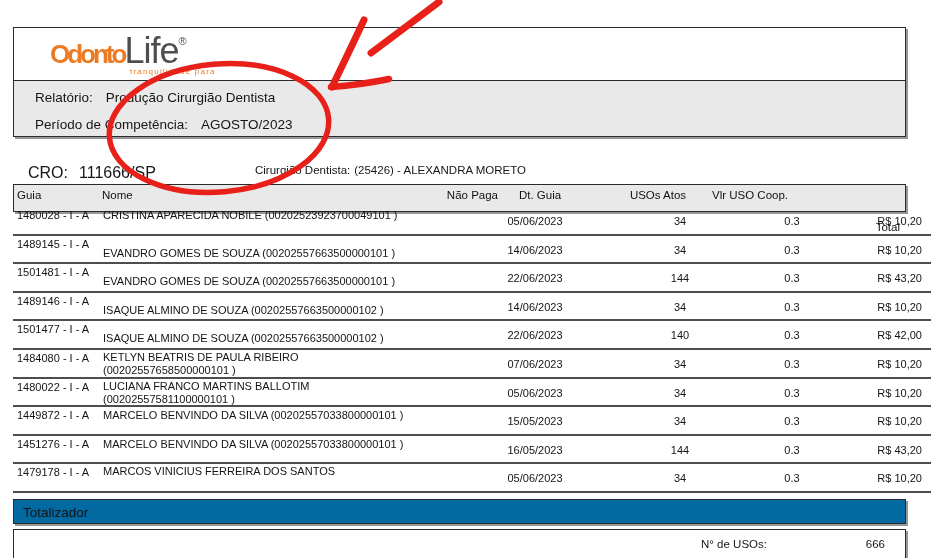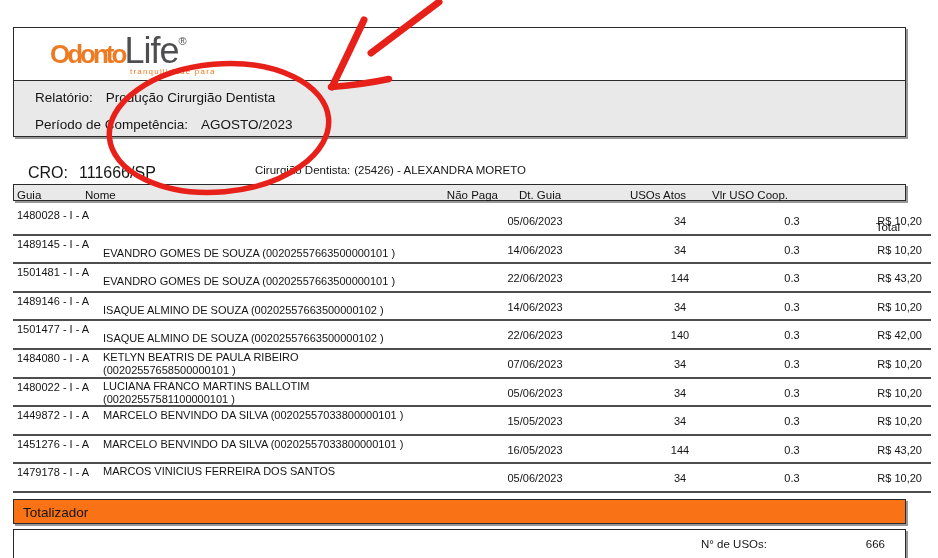--- a/index.html
+++ b/index.html
@@ -29,45 +29,45 @@
   .pline{position:absolute;left:21px;font-size:13.5px;color:#151515;white-space:nowrap;}
   .pline1{top:9px;}
   .pline2{top:36px;}
   .pval{margin-left:13px;}
   
   .cro-line{position:absolute;left:28px;top:164px;font-size:16px;white-space:nowrap;}
   .cro-value{margin-left:11px;}
   .dentist-line{position:absolute;left:255px;top:164px;font-size:11.5px;white-space:nowrap;}
   .dentist-line .pval{margin-left:4px;}
   
-  .thead-box{top:184px;height:17px;background:var(--band-gray,#E9E9E9);}
+  .thead-box{top:184px;height:28px;background:var(--band-gray,#E9E9E9);}
   .hcell{position:absolute;top:4px;font-size:11.5px;color:#111;}
   .h-guia{left:3px;}
-  .h-nome{left:71px;}
+  .h-nome{left:88px;}
   .h-naopaga{left:419px;width:65px;text-align:right;}
   .h-dtguia{left:476px;width:100px;text-align:center;}
   .h-usos{left:594px;width:100px;text-align:center;}
   .h-vlr{left:676px;width:120px;text-align:center;}
   .h-total{right:5px;margin-top:32px;}
   
   .rows{position:absolute;left:13px;top:207px;width:918px;}
   .trow{position:relative;height:28.6px;border-bottom:2px solid #4d4d4d;box-sizing:border-box;}
   .cell{position:absolute;font-size:11px;color:#141414;white-space:nowrap;}
   .c-guia{left:4px;top:2px;}
   .c-nome{left:90px;top:2px;}
   .trow.name-mid .c-nome{top:11px;}
   .trow.name-wrap .c-nome{top:1px;}
   .nome-line{line-height:13px;}
   .c-naopaga{left:360px;top:8px;width:124px;text-align:right;}
   .c-date{left:464px;top:8px;width:116px;text-align:center;}
   .c-usos{left:617px;top:8px;width:100px;text-align:center;}
   .c-vlr{left:729px;top:8px;width:100px;text-align:center;}
   .c-total{right:9px;top:8px;text-align:right;}
   
-  .totalizador-box{top:499px;height:25px;background:#f97316;}
+  .totalizador-box{top:499px;height:25px;background:#0369a1;}
   .totalizador-label{position:absolute;left:9px;top:5px;font-size:13.5px;color:#141414;}
   .bottom-box{top:529px;height:36px;}
   .usos-label{position:absolute;left:687px;top:8px;font-size:11.5px;}
   .usos-value{position:absolute;right:20px;top:8px;font-size:11.5px;}
   
   .annotation{position:absolute;left:0;top:0;z-index:10;pointer-events:none;}
 </style>
 </head>
 <body>
 
@@ -100,20 +100,23 @@
   <div class="hcell h-naopaga">Não Paga</div>
   <div class="hcell h-dtguia">Dt. Guia</div>
   <div class="hcell h-usos">USOs Atos</div>
   <div class="hcell h-vlr">Vlr USO Coop.</div>
   <div class="hcell h-total">Total</div>
 </div>
 
 <div class="rows">
     <div class="trow name-top">
       <div class="cell c-guia">1480028 - I - A</div>
+      <div class="cell c-nome">
+        <div class="nome-line">CRISTINA APARECIDA NOBILE (00202523923700049101 )</div>
+      </div>
       <div class="cell c-naopaga"></div>
       <div class="cell c-date">05/06/2023</div>
       <div class="cell c-usos">34</div>
       <div class="cell c-vlr">0.3</div>
       <div class="cell c-total">R$ 10,20</div>
     </div>
     <div class="trow name-mid">
       <div class="cell c-guia">1489145 - I - A</div>
       <div class="cell c-nome">
         <div class="nome-line">EVANDRO GOMES DE SOUZA (00202557663500000101 )</div>

